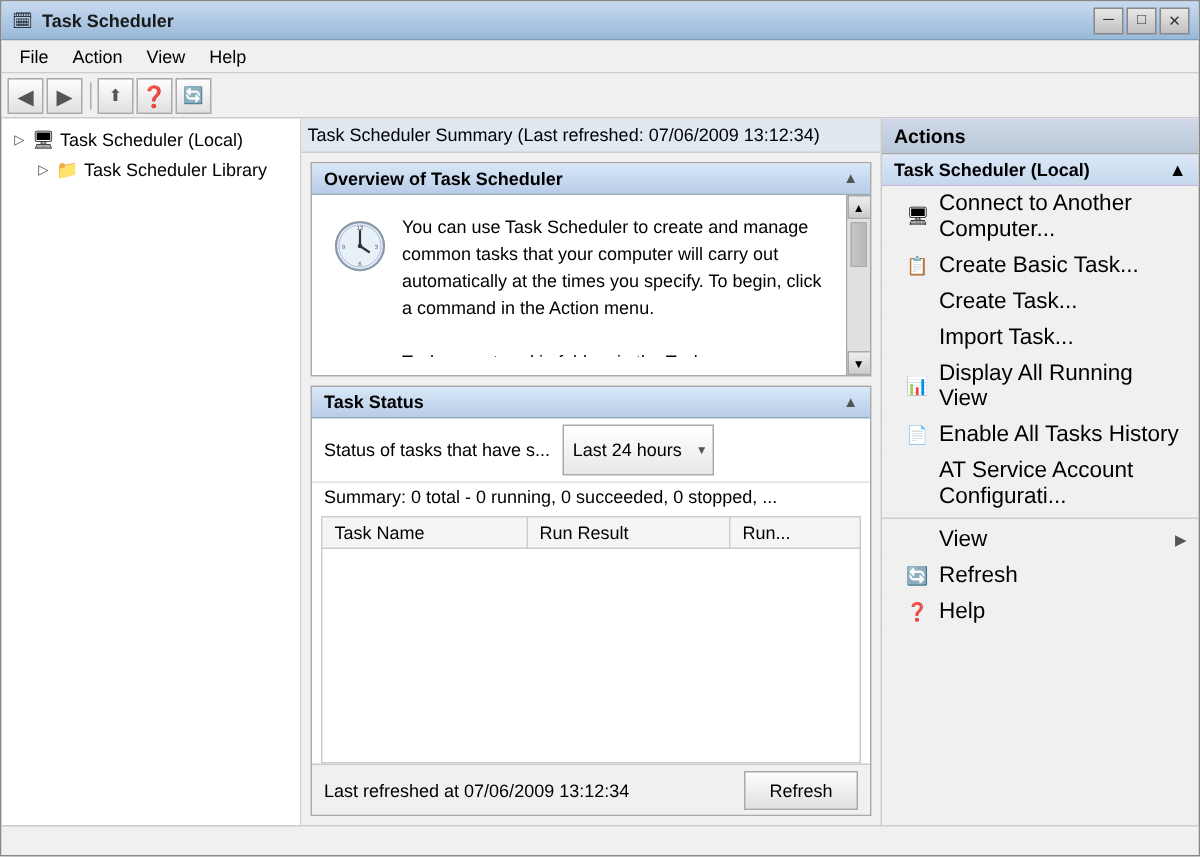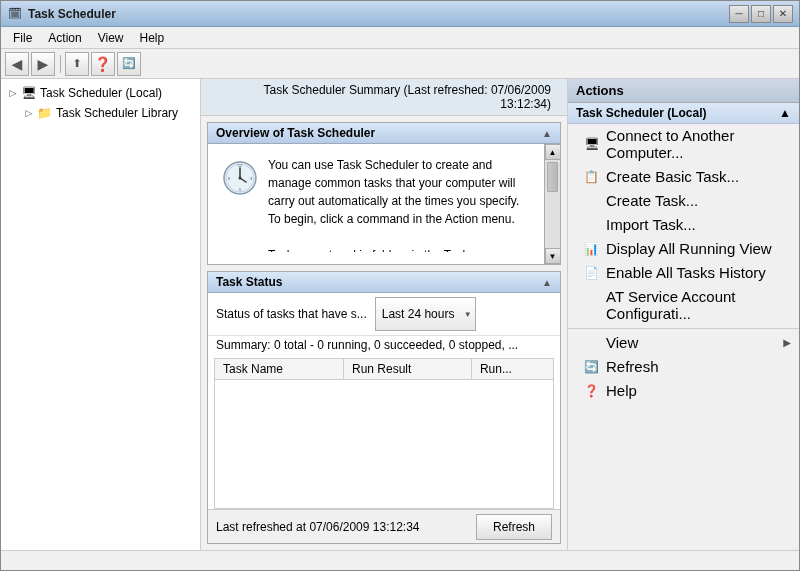--- a/index.html
+++ b/index.html
@@ -156,26 +156,25 @@
     
     .center-panel {
       flex: 1;
       background: #f0f0f0;
       display: flex;
       flex-direction: column;
       overflow: hidden;
     }
     .panel-header {
       background: #e0e8f0;
-      padding: 4px 16px;
+      padding: 4px 4px;
       font-size: 12px;
       font-weight: normal;
       color: #000;
       border-bottom: 1px solid #ccc;
-      text-align: right;
     }
 
     
     .overview-section {
       background: #fff;
       border: 1px solid #aaa;
       margin: 6px;
     }
     .section-header {
       background: linear-gradient(to bottom, #d8e8f8, #b8cce8);
@@ -362,21 +361,21 @@
       border: 1px solid #aaa;
       font-size: 12px;
       cursor: pointer;
       height: 26px;
       display: flex;
       align-items: center;
     }
 
     
     .right-panel {
-      width: 232px;
+      width: 212px;
       border-left: 1px solid #ccc;
       background: #f0f0f0;
       overflow: auto;
     }
     .actions-header {
       background: linear-gradient(to bottom, #d0d8e8, #b8c8d8);
       padding: 4px 8px;
       font-size: 13px;
       font-weight: bold;
       color: #000;

